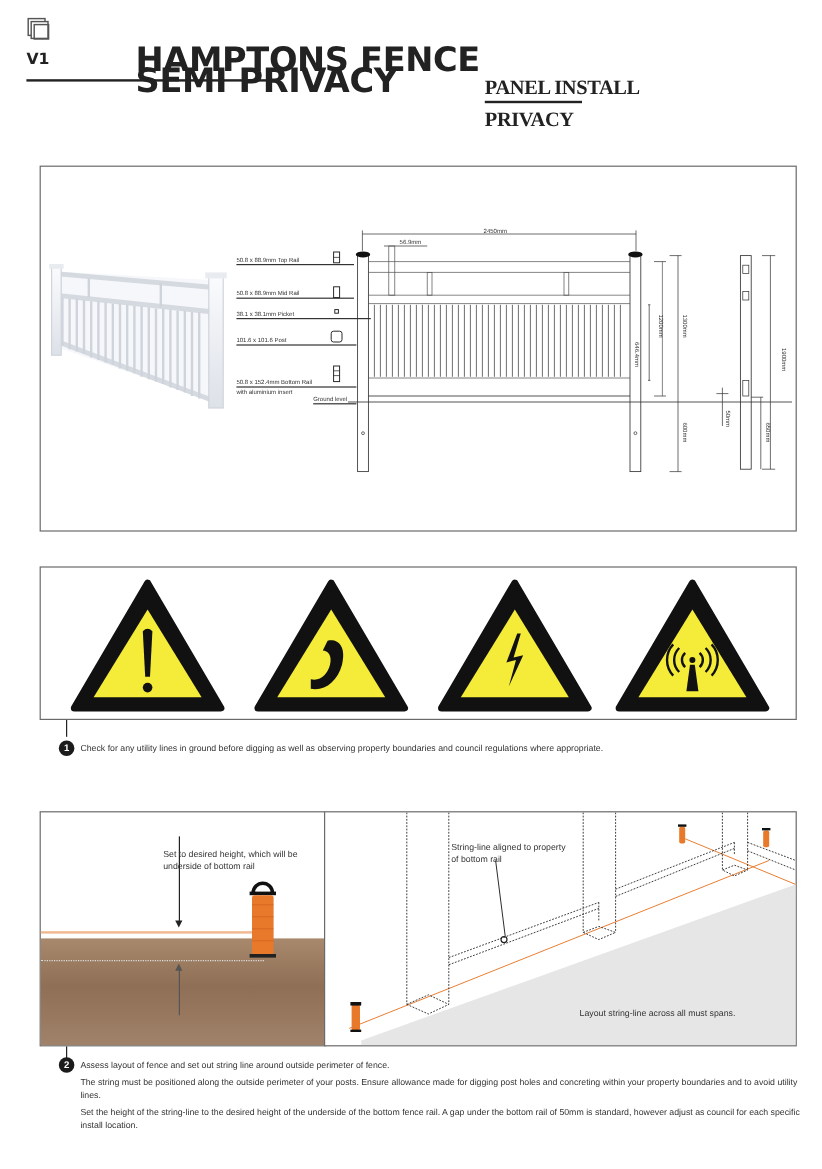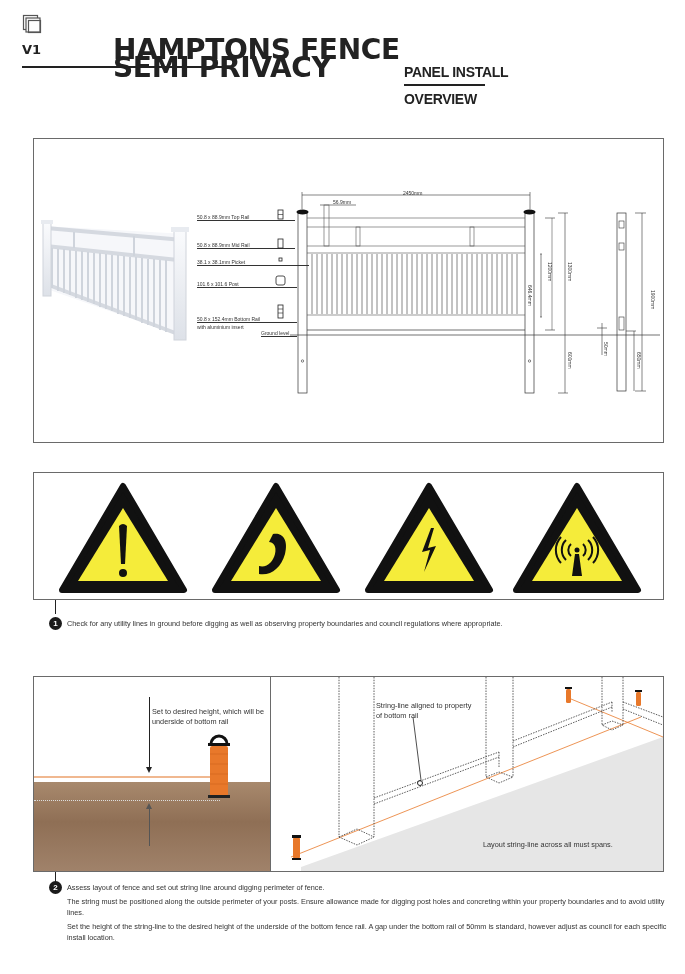--- a/index.html
+++ b/index.html
@@ -1,19 +1,19 @@
 <!DOCTYPE html>
 <html><head>
 <meta charset="utf-8">
 <style>
   html,body{margin:0;padding:0;background:#fff;}
   body{width:685px;height:974px;position:relative;overflow:hidden;font-family:"Liberation Sans",sans-serif;color:#222;}
   .abs{position:absolute;}
   .h-title{font-family:"DejaVu Sans",sans-serif;font-weight:bold;color:#222;font-size:28px;line-height:30px;letter-spacing:-0.3px;}
-  .h-sub{font-family:Liberation Sans, sans-serif;font-weight:bold;color:#222;font-size:14px;line-height:27px;letter-spacing:-0.3px;}
+  .h-sub{font-family:Liberation Serif, serif;font-weight:bold;color:#222;font-size:17px;line-height:27px;letter-spacing:-0.3px;}
   .v1{font-family:"DejaVu Sans",sans-serif;font-weight:bold;font-size:13px;color:#222;}
   .frame{position:absolute;border:1.5px solid #6a6a6a;box-sizing:border-box;background:#fff;}
   .tiny{font-size:5px;color:#333;white-space:nowrap;}
   .step-num{position:absolute;width:13px;height:13px;border-radius:50%;background:#1b1b1b;color:#fff;font-size:8px;font-weight:bold;text-align:center;line-height:13px;}
   .step-text{position:absolute;font-size:7.3px;color:#333;line-height:11px;}
   .cap{position:absolute;font-size:7.3px;color:#333;line-height:10px;}
 </style>
 </head>
 <body>
 
@@ -21,21 +21,21 @@
   <rect x="1.5" y="1.5" width="14" height="14" fill="none" stroke="#555" stroke-width="1.2"></rect>
   <rect x="4" y="4" width="14" height="14" fill="#fff" stroke="#555" stroke-width="1.2"></rect>
   <rect x="6.5" y="6.5" width="12" height="12" fill="none" stroke="#555" stroke-width="1.2"></rect>
 </svg>
 <div class="abs v1" style="left:22px;top:42px">V1</div>
 <div class="abs" style="left:22px;top:66px;width:202px;height:2px;background:#222"></div>
 <div class="abs h-title" style="left:113px;top:35px">HAMPTONS FENCE</div>
 <div class="abs h-title" style="left:113px;top:53px">SEMI PRIVACY</div>
 <div class="abs h-sub" style="left:404px;top:59px">PANEL INSTALL</div>
 <div class="abs" style="left:404px;top:84px;width:81px;height:2px;background:#222"></div>
-<div class="abs h-sub" style="left:404px;top:86px">OVERVIEW</div>
+<div class="abs h-sub" style="left:404px;top:86px">PRIVACY</div>
 
 <div class="frame" style="left:33px;top:138px;width:631px;height:305px"></div>
 
 <svg class="abs" style="left:38px;top:218px" width="155" height="125">
   <defs>
       <linearGradient id="wg" x1="0" x2="0" y1="0" y2="1">
         <stop offset="0" stop-color="#fafbfd"></stop>
         <stop offset="1" stop-color="#dde1e8"></stop>
       </linearGradient>
     </defs>
@@ -243,21 +243,21 @@
   <rect x="4" y="9" width="22" height="3" fill="#111"></rect>
   <rect x="6" y="12" width="18" height="50" rx="2" fill="#e8782a"></rect>
   <g stroke="#c85e18" stroke-width="0.5">
       <line x1="6" y1="20" x2="24" y2="20"></line>
       <line x1="6" y1="30" x2="24" y2="30"></line>
       <line x1="6" y1="40" x2="24" y2="40"></line>
       <line x1="6" y1="50" x2="24" y2="50"></line>
     </g>
   <rect x="4" y="61" width="22" height="3" fill="#222"></rect>
 </svg>
-<div class="cap" style="left:152px;top:707px;width:120px">Set to desired height, which will be underside of bottom rail</div>
+<div class="cap" style="left:136px;top:707px;width:120px">Set to desired height, which will be underside of bottom rail</div>
 
 <div class="frame" style="left:270px;top:676px;width:394px;height:196px"></div>
 <svg class="abs" style="left:271px;top:677px" width="392" height="194">
   <polygon points="30,194 30,190 392,60 392,194" fill="#e6e6e6"></polygon>
   <line x1="20" y1="180" x2="370" y2="40" stroke="#e8782a" stroke-width="0.8"></line>
   <line x1="300" y1="22" x2="392" y2="60" stroke="#e8782a" stroke-width="0.8"></line>
   <g fill="none" stroke="#333" stroke-width="0.8" stroke-dasharray="1.5,1.2">
     <line x1="68" y1="0" x2="68" y2="160"></line>
       <line x1="103" y1="0" x2="103" y2="160"></line>
     <polygon points="68,160 86,152 103,160 86,168"></polygon>
@@ -286,15 +286,15 @@
       <rect x="294" y="10" width="7" height="2" fill="#111"></rect>
     <rect x="365" y="15" width="5" height="14" rx="1.5" fill="#e8782a"></rect>
       <rect x="364" y="13" width="7" height="2" fill="#111"></rect>
   </g>
 </svg>
 <div class="cap" style="left:376px;top:701px;width:100px">String-line aligned to property of bottom rail</div>
 <div class="cap" style="left:483px;top:840px;white-space:nowrap">Layout string-line across all must spans.</div>
 
 <div class="abs" style="left:55px;top:872px;width:1px;height:10px;background:#222"></div>
 <div class="step-num" style="left:49px;top:881px">2</div>
-<div class="step-text" style="left:67px;top:882px;white-space:nowrap">Assess layout of fence and set out string line around digging perimeter of fence.</div>
+<div class="step-text" style="left:67px;top:882px;white-space:nowrap">Assess layout of fence and set out string line around outside perimeter of fence.</div>
 <div class="step-text" style="left:67px;top:896px;width:600px">The string must be positioned along the outside perimeter of your posts. Ensure allowance made for digging post holes and concreting within your property boundaries and to avoid utility lines.</div>
 <div class="step-text" style="left:67px;top:921px;width:600px">Set the height of the string-line to the desired height of the underside of the bottom fence rail. A gap under the bottom rail of 50mm is standard, however adjust as council for each specific install location.</div>
 
 </body></html>

